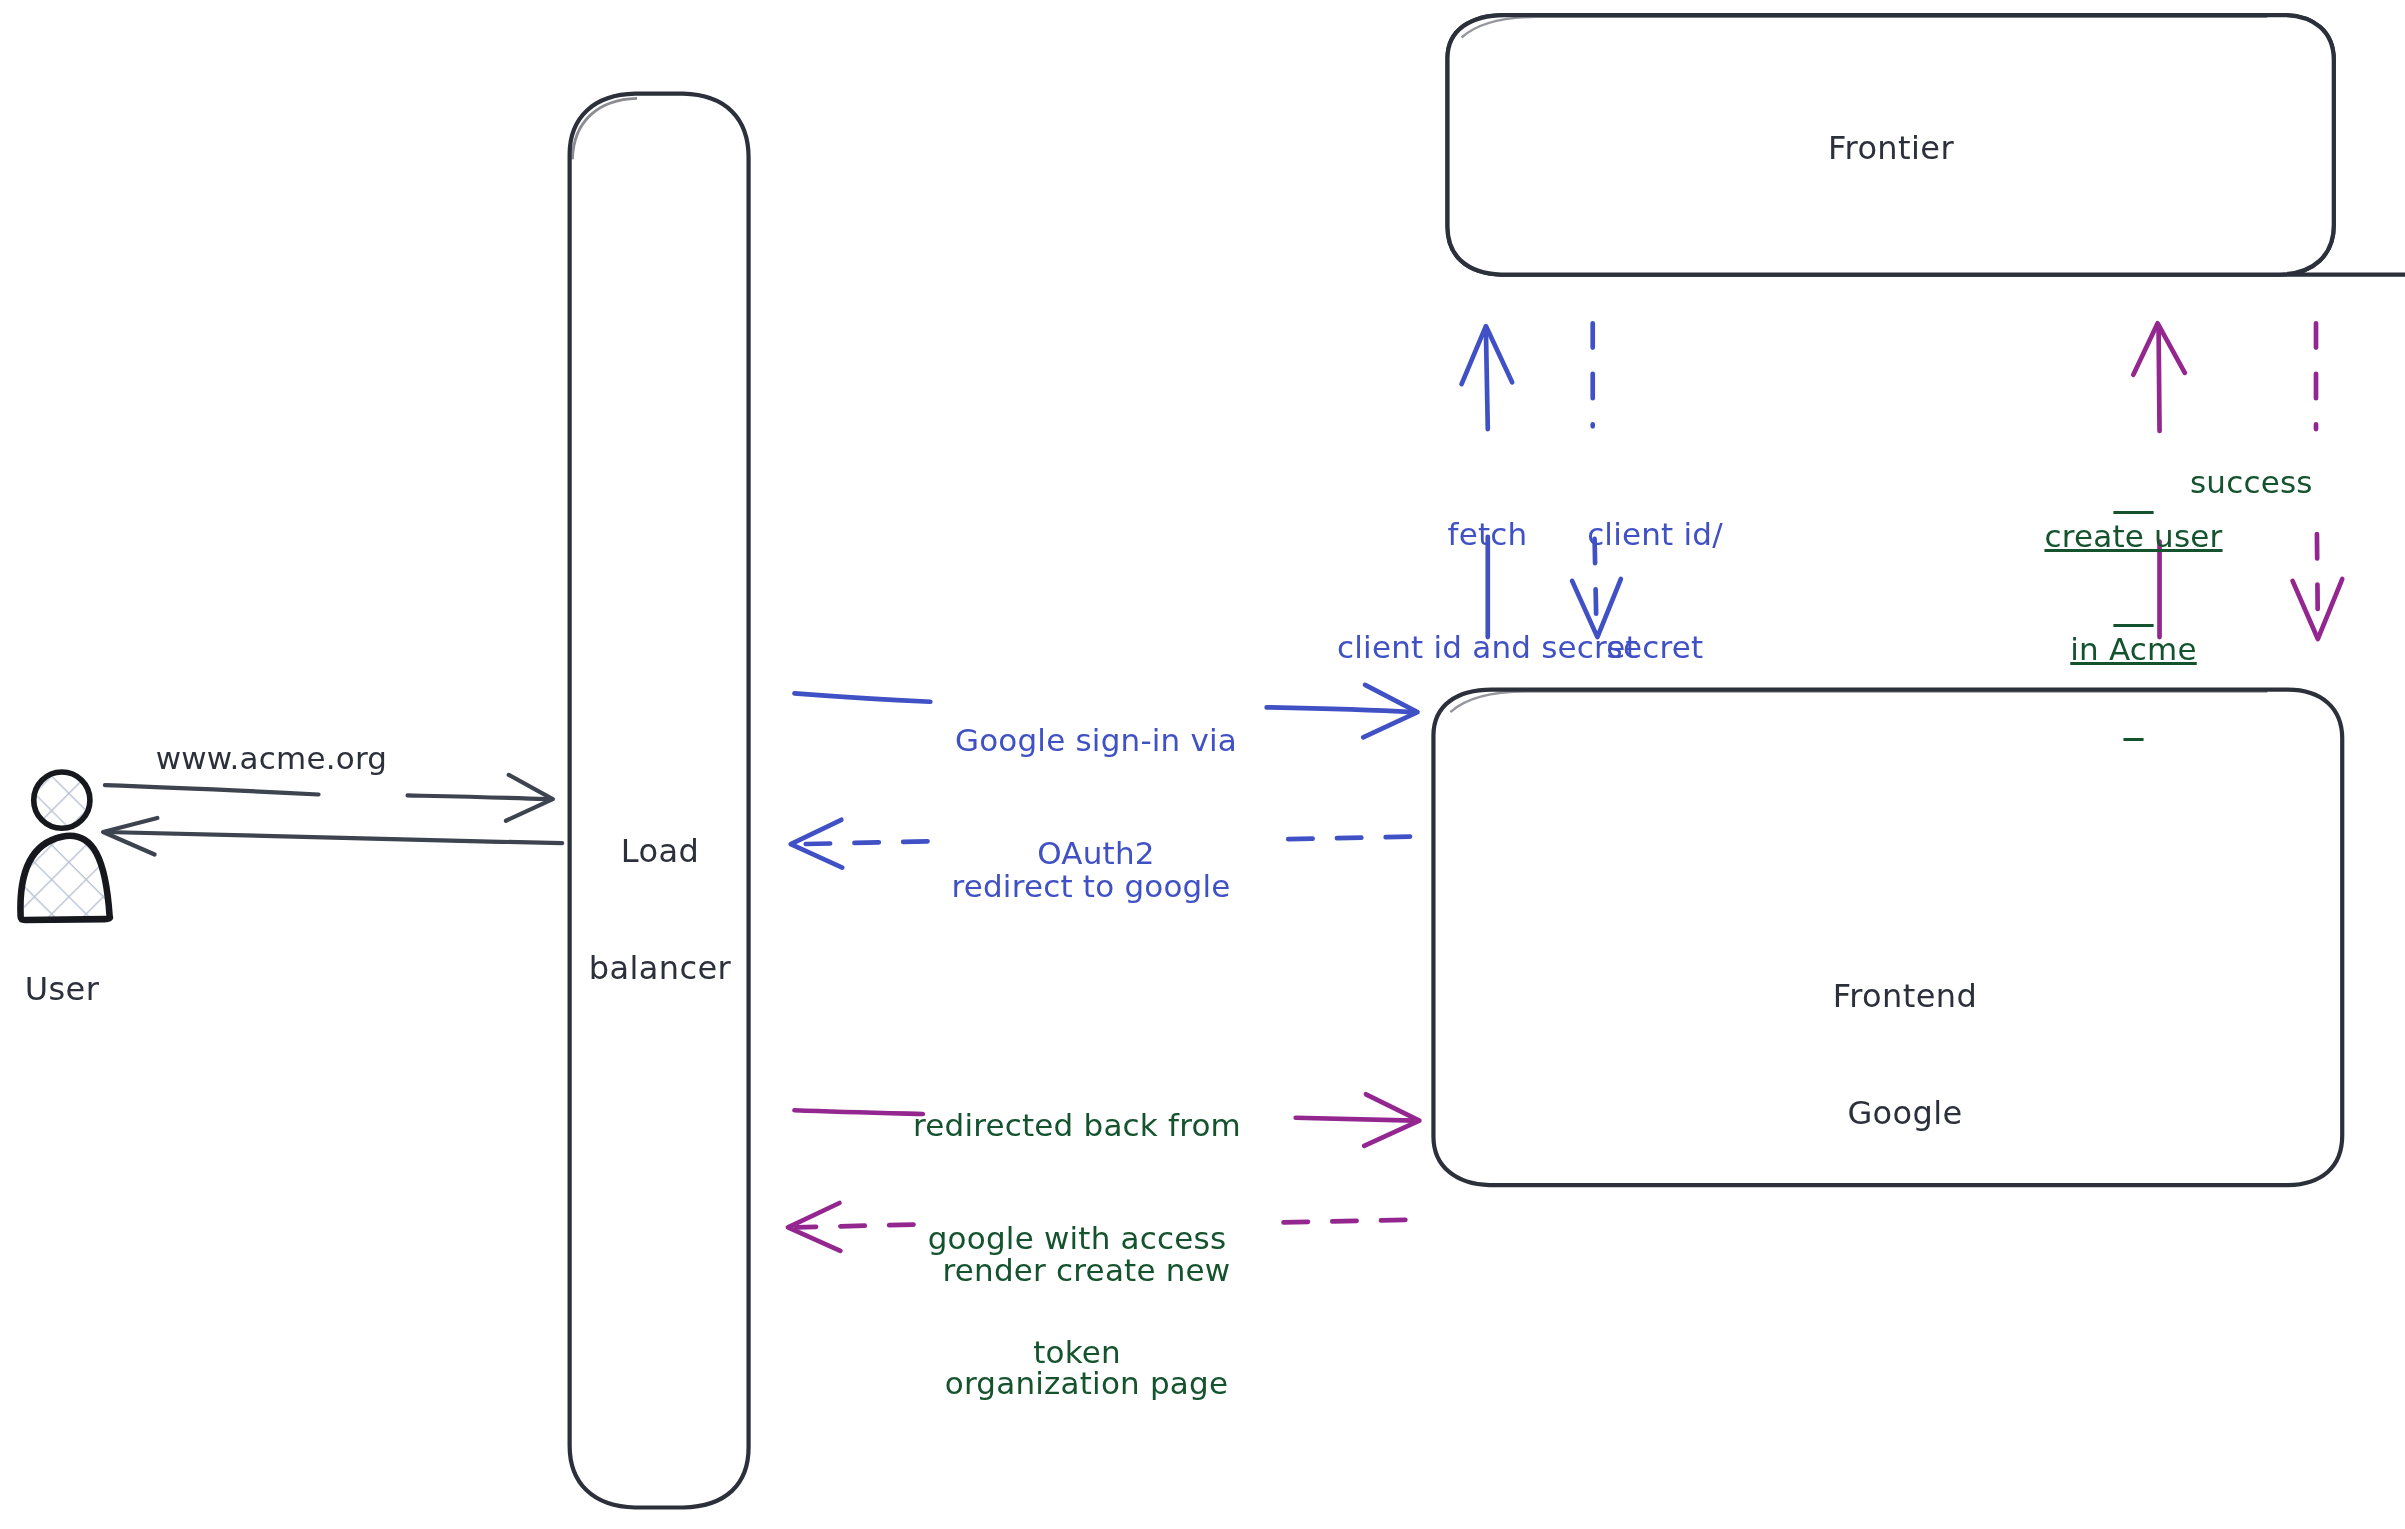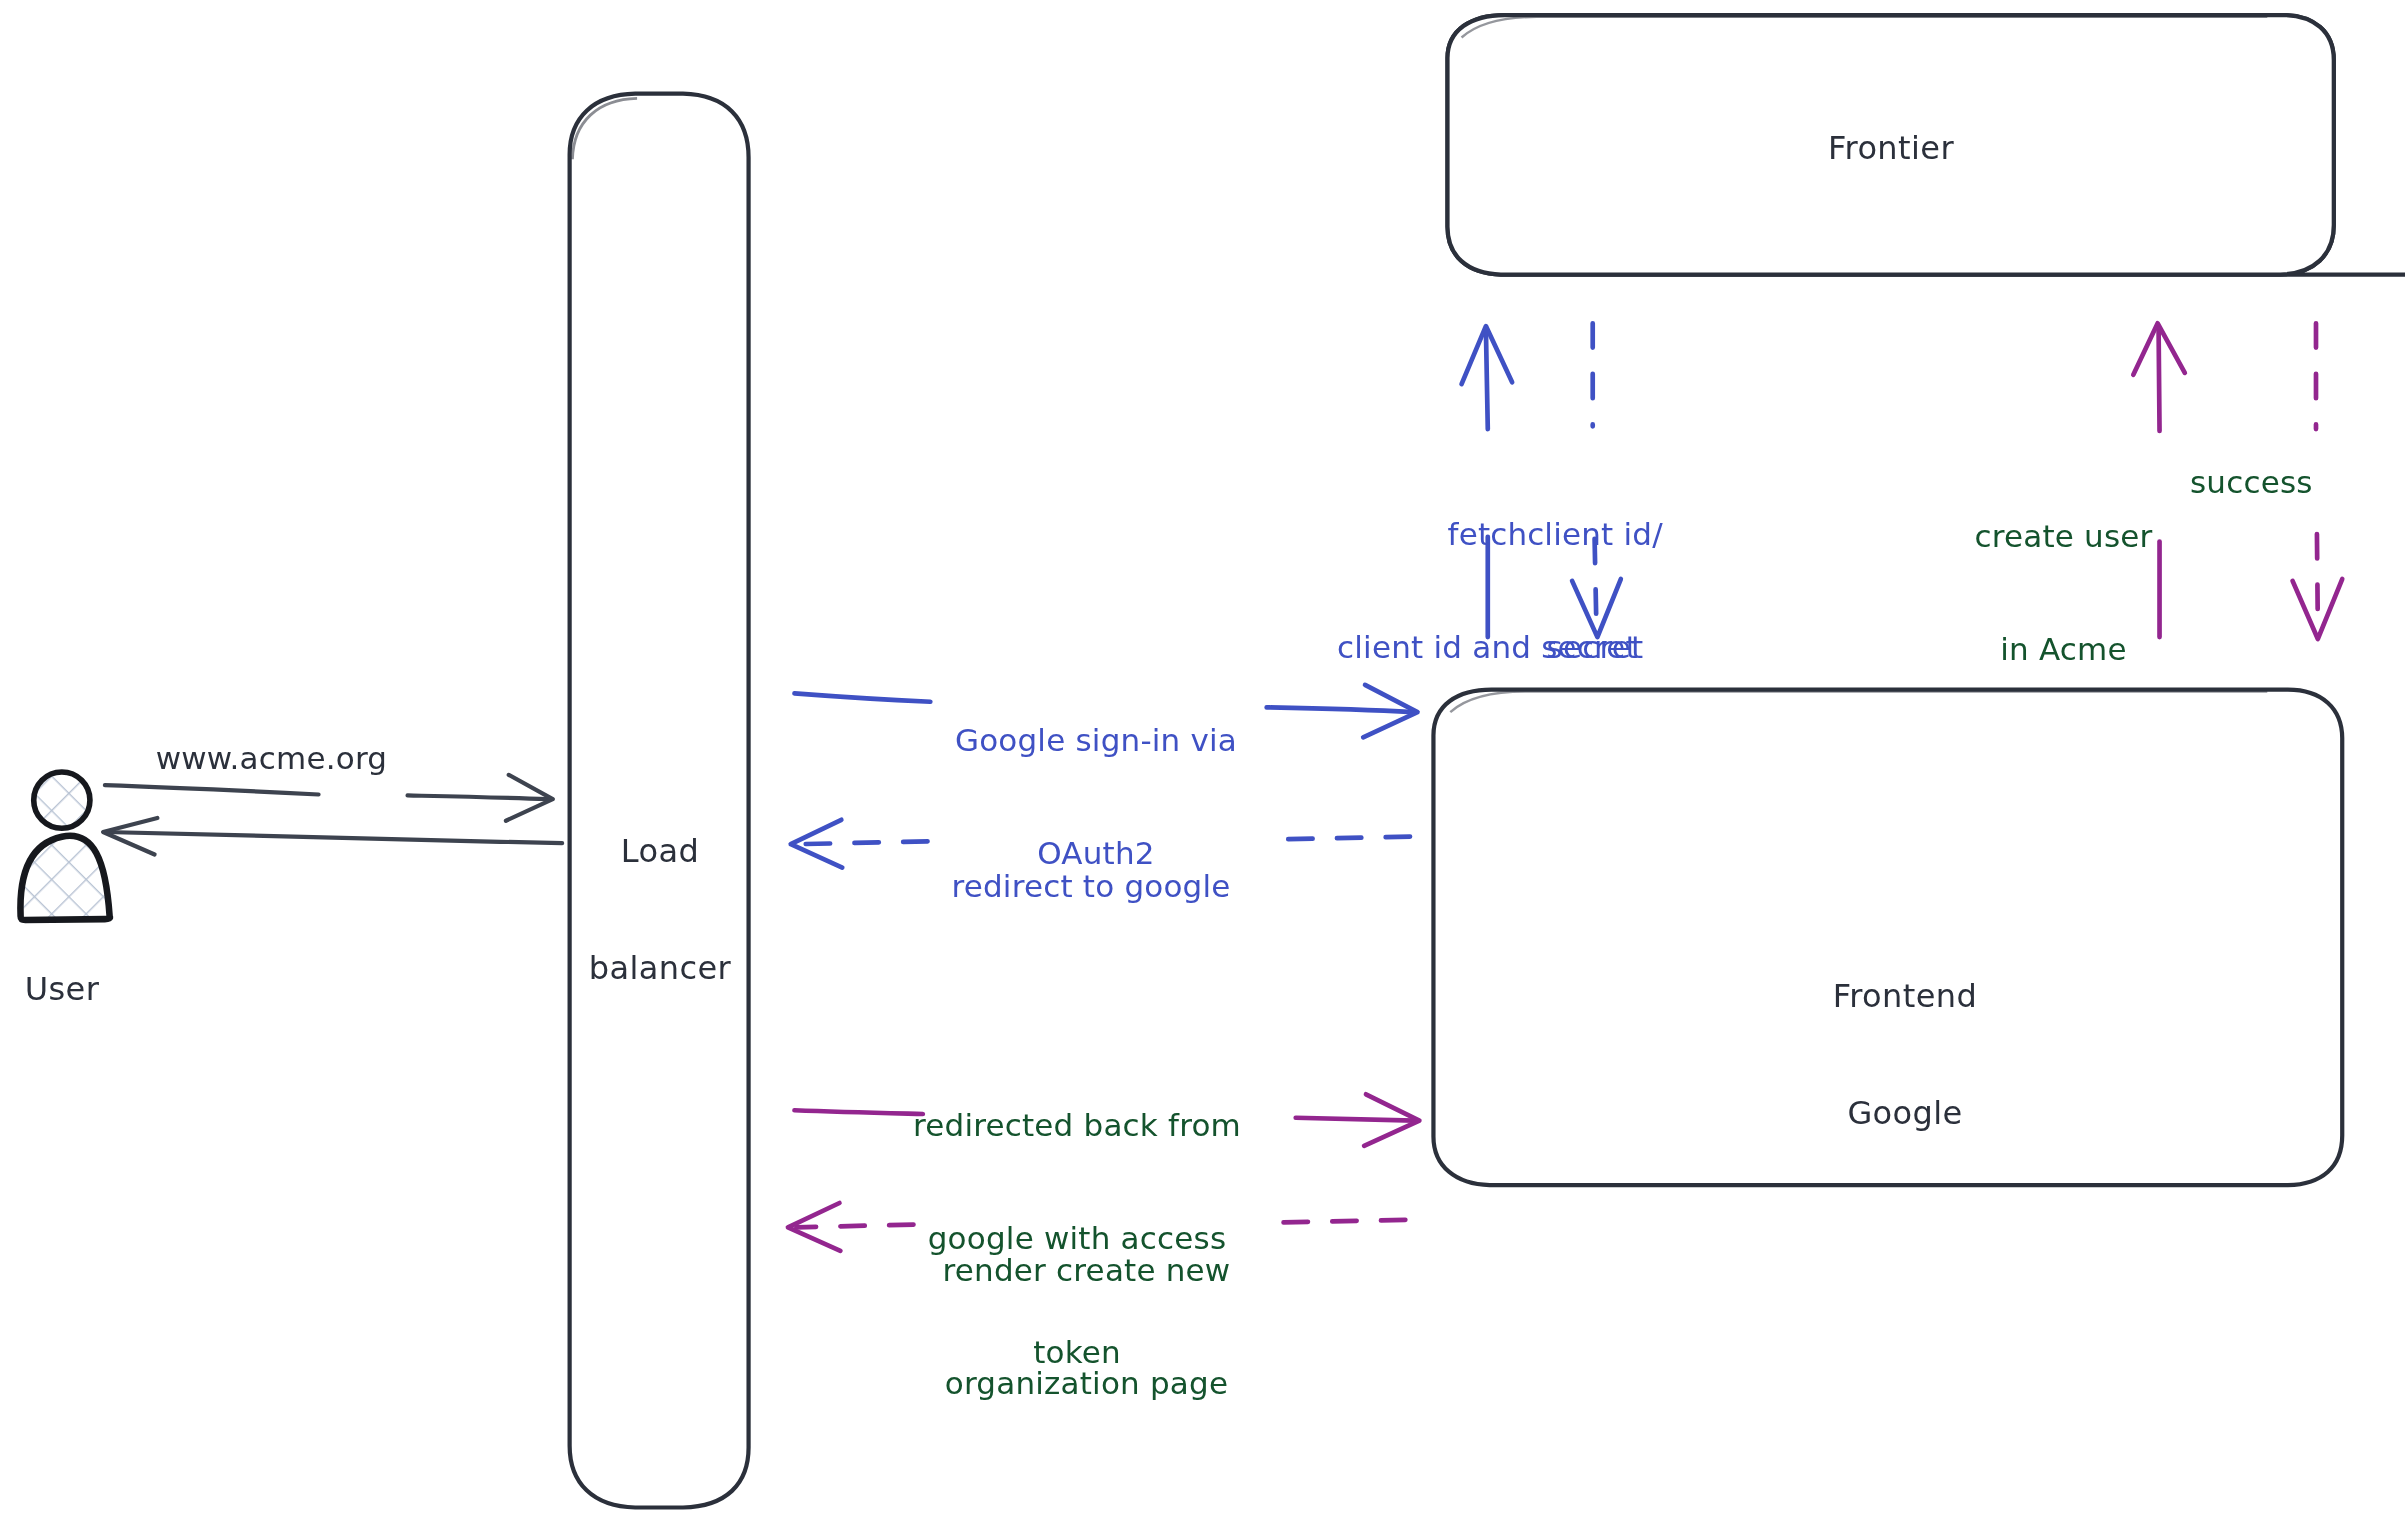--- a/index.html
+++ b/index.html
@@ -147,26 +147,26 @@
   <div class="lbl edge-label purple" style="left:885px;top:1176px;width:403px;">
     <div>render create new</div>
     <div>organization page</div>
   </div>
 
   <div class="lbl edge-label blue" style="left:1300px;top:440px;width:375px;">
     <div>fetch</div>
     <div>client id and secret</div>
   </div>
 
-  <div class="lbl edge-label blue" style="left:1445px;top:440px;width:300px;">
+  <div class="lbl edge-label blue" style="left:1505px;top:440px;width:300px;">
     <div>client id/</div>
     <div>secret</div>
   </div>
 
-  <div class="lbl edge-label purple" style="left:1923px;top:442px;width:281px;">
+  <div class="lbl edge-label purple" style="left:1993px;top:442px;width:281px;text-decoration:underline;">
     <div>create user</div>
     <div>in Acme</div>
   </div>
 
   <div class="lbl edge-label purple" style="left:2190px;top:464px;width:215px;text-align:left;">success</div>
 
 </div>
 
 
 </body></html>

